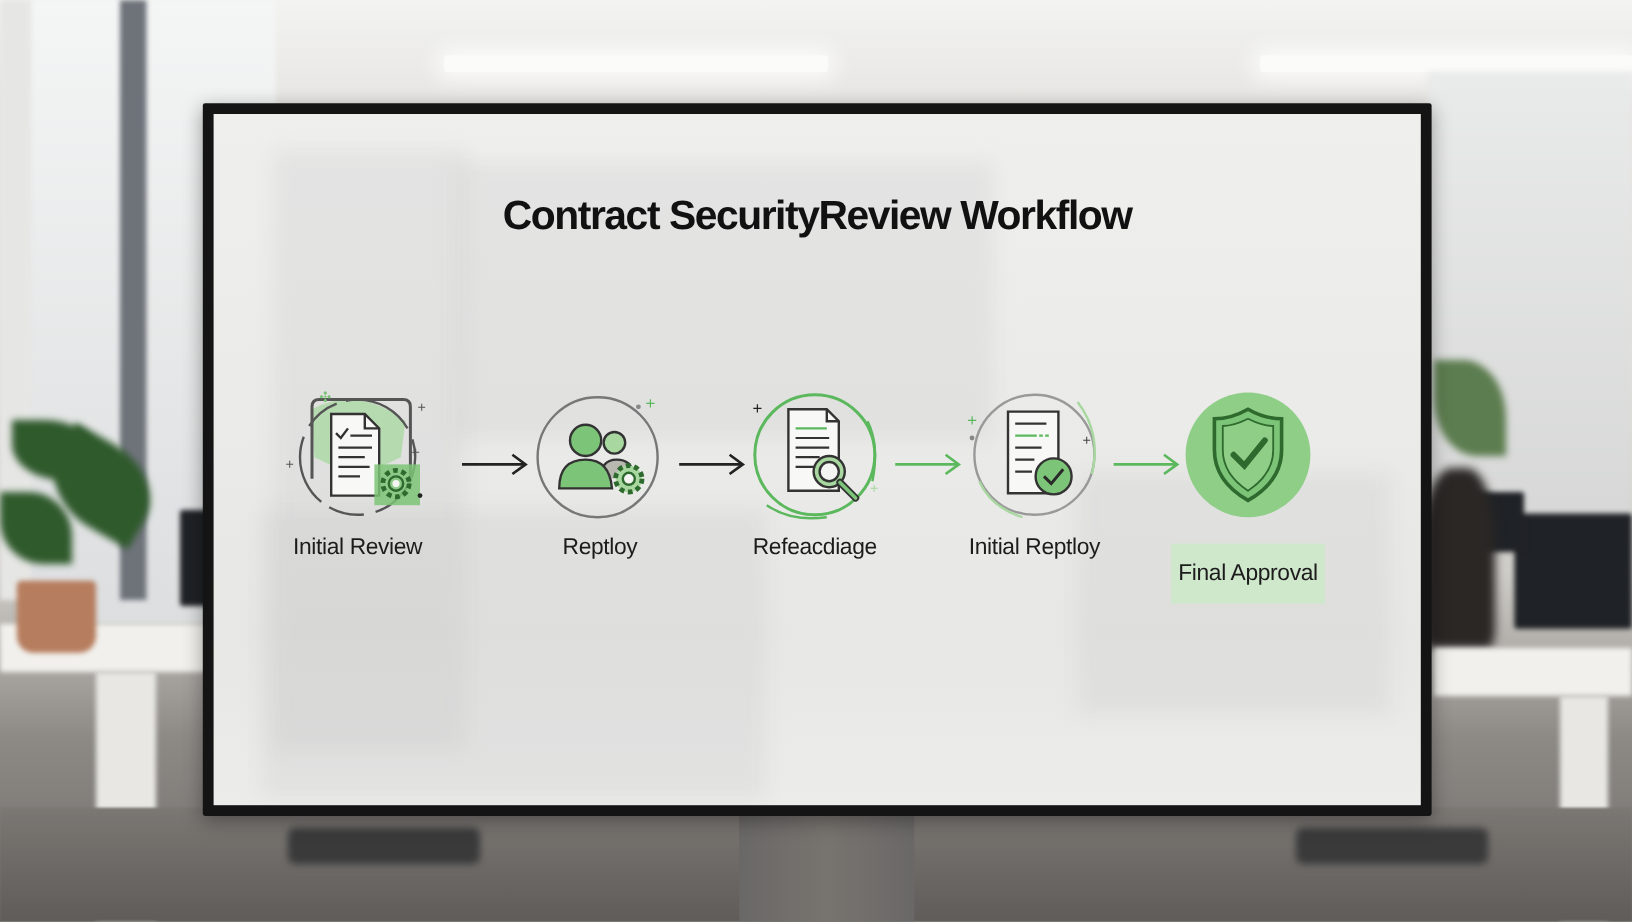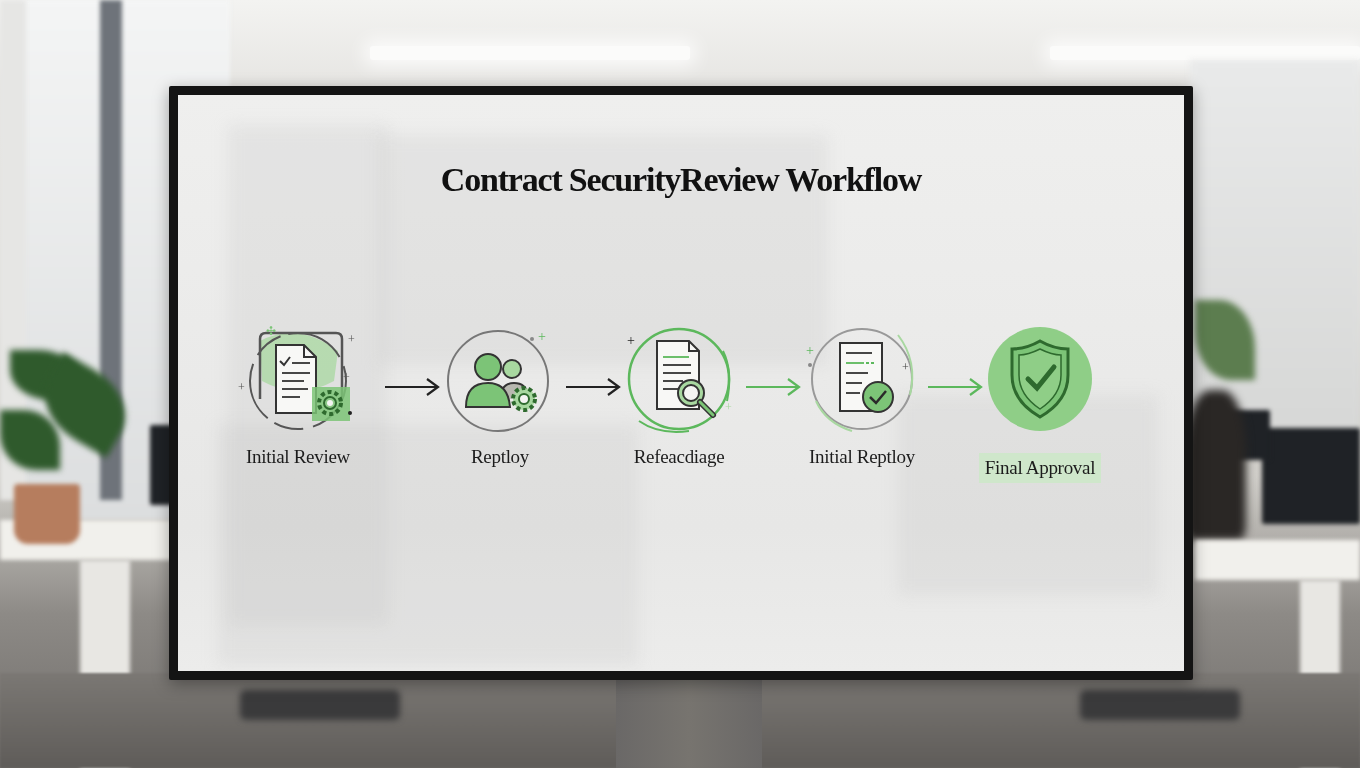--- a/index.html
+++ b/index.html
@@ -31,34 +31,34 @@
     background:linear-gradient(180deg,#7b7874,#5f5c59); filter:blur(1px); }
   .chair { position:absolute; background:#3a3a3b; filter:blur(3px); border-radius:6px; }
 
   
   .monitor { position:absolute; left:169px; top:86px; width:1024px; height:594px;
     background:#141414; border-radius:2px; box-shadow:0 4px 16px rgba(0,0,0,.35); }
   .screen { position:absolute; left:9px; top:9px; right:9px; bottom:9px;
     background:
       radial-gradient(ellipse at 50% 60%, rgba(255,255,255,.0) 0%, rgba(255,255,255,0) 60%),
       linear-gradient(180deg,#efefee 0%,#ebebea 40%,#e7e7e6 75%,#ececeb 100%);
-    overflow:hidden;font-family:Liberation Serif, serif; }
+    overflow:hidden; }
   .screen-ghost { position:absolute; background:rgba(190,190,190,.22); filter:blur(8px); }
   .stand { position:absolute; left:616px; top:680px; width:146px; height:88px;
     background:linear-gradient(90deg,#6a6867,#77746f 50%,#6a6867); }
 
   .title { position:absolute; left:0; right:0; top:66px; text-align:center;
     font-size:34px; font-weight:bold; color:#111; letter-spacing:-1.2px; }
 
   .flow { position:absolute; left:0; top:226px; width:100%; height:180px; }
   .step { position:absolute; top:0; width:180px; text-align:center; }
   .icon-wrap { position:relative; width:120px; height:120px; margin:0 auto; }
   .icon-wrap svg { position:absolute; left:0; top:0; }
   .step-label { margin-top:5px; font-size:19px; color:#1c1c1c; letter-spacing:-.3px; white-space:nowrap; }
-  .step-label.hl { display:inline-block; background:#cfe7cb; padding:4px 6px; margin-top:12px; }
+  .step-label.hl { display:inline-block; background:#cfe7cb; padding:14px 6px; margin-top:12px; }
 
   .arrow { position:absolute; top:56px; }
 </style>
 </head>
 <body>
 
 <div class="office">
   <div class="ceiling"></div>
   <div class="light" style="left:370px;top:46px;width:320px;"></div>
   <div class="light" style="left:1050px;top:46px;width:310px;"></div>

